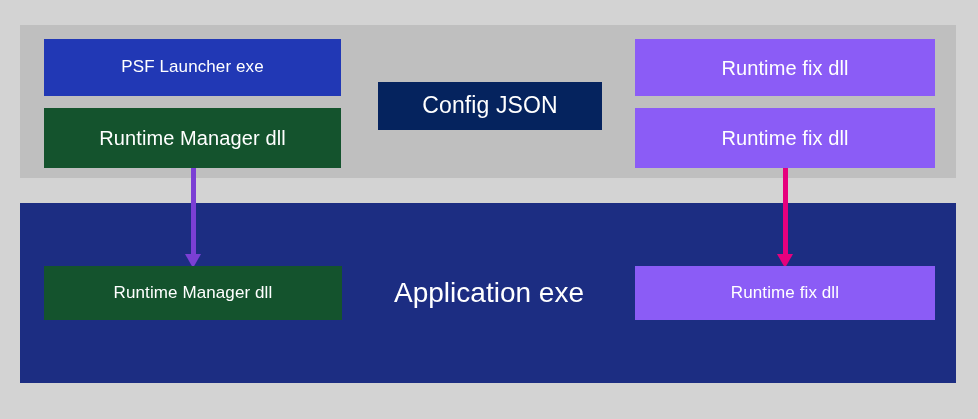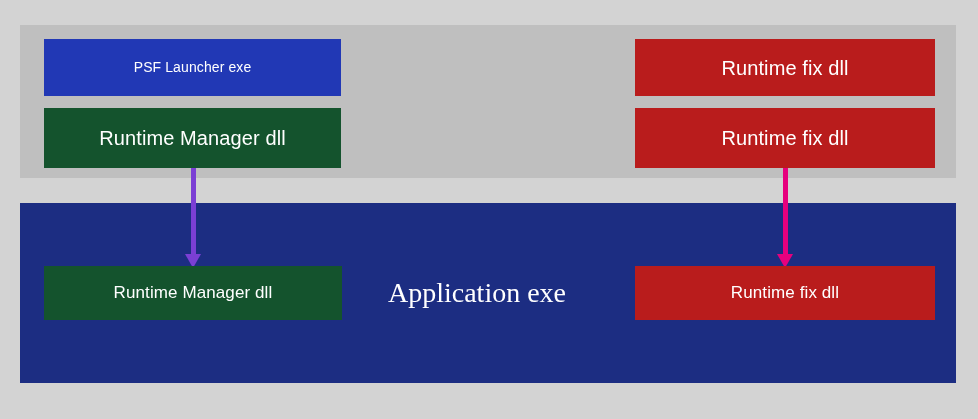--- a/index.html
+++ b/index.html
@@ -43,46 +43,45 @@
     color: #ffffff;
     text-align: center;
     line-height: 1.1;
     letter-spacing: 0.1px;
     box-sizing: border-box;
   }
 
   .box-blue   { background: #2138b5; }
   .box-purple { background: #14532d; }
   .box-navy   { background: #05235e; }
-  .box-pink   { background: #b91c1c; }
+  .box-pink   { background: #8b5cf6; }
 
   
-  #psf-launcher   { left: 44px;  top: 39px;  width: 297px; height: 57px;  font-size: 14px; }
+  #psf-launcher   { left: 44px;  top: 39px;  width: 297px; height: 57px;  font-size: 17px; }
   #runtime-mgr-top{ left: 44px;  top: 108px; width: 297px; height: 60px;  font-size: 20px; }
   #config-json    { left: 378px; top: 82px;  width: 224px; height: 48px;  font-size: 23px; }
   #runtime-fix-1  { left: 635px; top: 39px;  width: 300px; height: 57px;  font-size: 20px; }
   #runtime-fix-2  { left: 635px; top: 108px; width: 300px; height: 60px;  font-size: 20px; }
 
   
   #runtime-mgr-bottom { left: 44px;  top: 266px; width: 298px; height: 54px; font-size: 17px; }
   #runtime-fix-bottom { left: 635px; top: 266px; width: 300px; height: 54px; font-size: 17px; }
 
   #app-exe-label {
     position: absolute;
-    left: 352px;
+    left: 364px;
     top: 266px;
     width: 250px;
     height: 54px;
     display: flex;
     align-items: center;
     justify-content: center;
     color: #ffffff;
     font-size: 28px;
     white-space: nowrap;
-    font-family: Liberation Serif, serif;
   }
 
   
   .arrow {
     position: absolute;
     width: 0;
     height: 0;
   }
   .arrow .shaft {
     position: absolute;
@@ -117,20 +116,23 @@
   <div class="container-app"></div>
 
   <div id="psf-launcher" class="box box-blue">
     <span>PSF Launcher exe</span>
   </div>
 
   <div id="runtime-mgr-top" class="box box-purple">
     <span>Runtime Manager dll</span>
   </div>
 
+  <div id="config-json" class="box box-navy">
+    <span>Config JSON</span>
+  </div>
 
   <div id="runtime-fix-1" class="box box-pink">
     <span>Runtime fix dll</span>
   </div>
 
   <div id="runtime-fix-2" class="box box-pink">
     <span>Runtime fix dll</span>
   </div>
 
   <div id="arrow-mgr" class="arrow">

